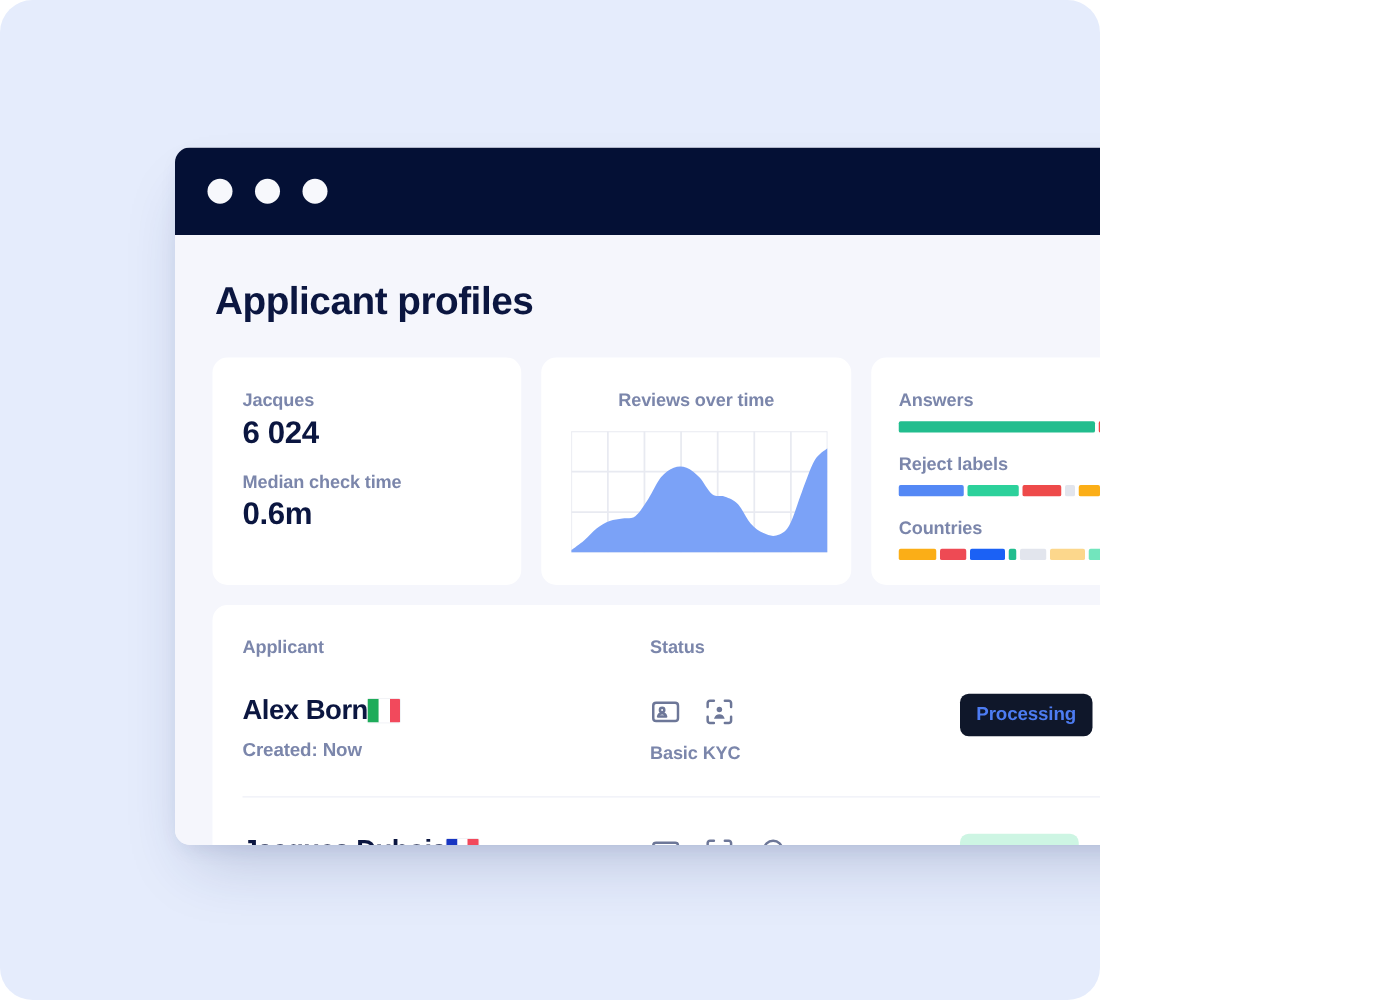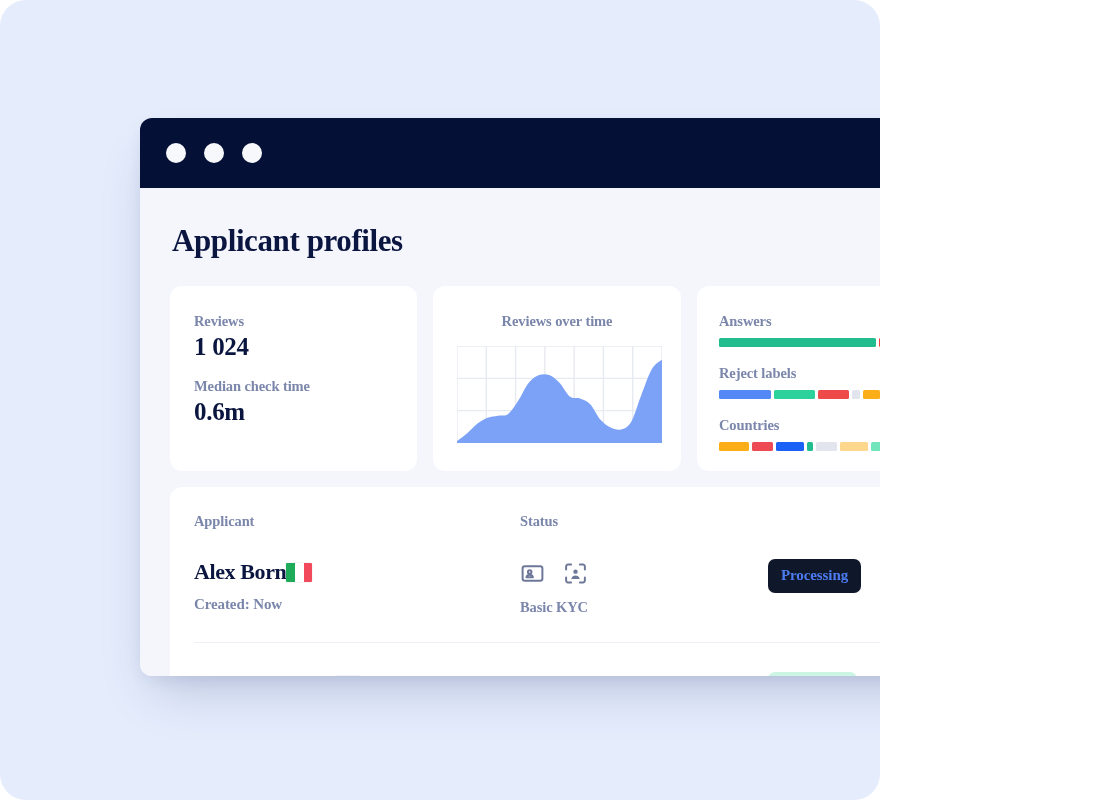--- a/index.html
+++ b/index.html
@@ -17,21 +17,20 @@
 
   
   #page-canvas {
     position: absolute;
     left: 0; top: 0;
     width: 880px;
     height: 800px;
     background: #e5ecfc;
     border-radius: 26px;
     overflow: hidden;
-    font-family: Liberation Serif, serif;
   }
 
   
   #browser-window {
     position: absolute;
     left: 140px;
     top: 118px;
     width: 832px;
     height: 558px;
     border-radius: 12px;
@@ -243,22 +242,22 @@
     </div>
 
     <div id="app-body">
 
       <h1 id="page-title">Applicant profiles</h1>
 
       <div id="cards-row">
 
         <div class="card" id="card-reviewed">
           <div class="stat-block">
-            <div class="stat-label">Reviews</div>
-            <div class="stat-value">1 024</div>
+            <div class="stat-label">Jacques</div>
+            <div class="stat-value">6 024</div>
           </div>
           <div class="stat-block">
             <div class="stat-label">Median check time</div>
             <div class="stat-value">0.6m</div>
           </div>
         </div>
 
         <div class="card" id="card-chart">
           <div class="stat-label">Reviews over time</div>
           <div id="chart-wrap">

